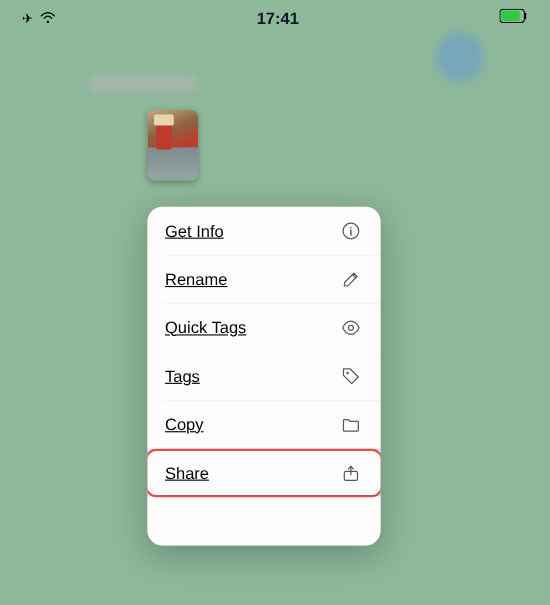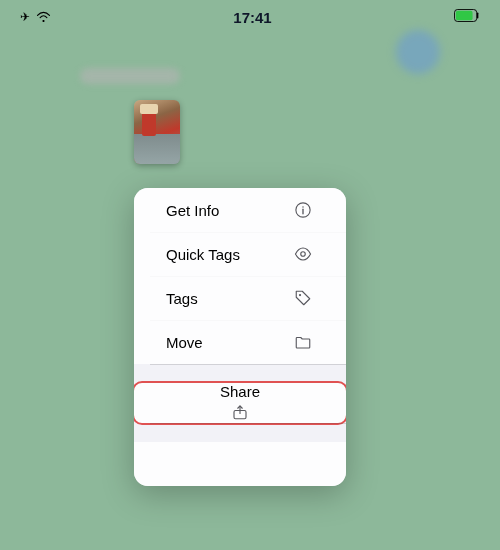--- a/index.html
+++ b/index.html
@@ -102,25 +102,26 @@
       background: #f2f2f7;
       border-radius: 14px;
       overflow: hidden;
       box-shadow: 0 8px 32px rgba(0,0,0,0.25);
     }
 
     .menu-item {
       display: flex;
       align-items: center;
       justify-content: space-between;
-      padding: 0 32px;
+      padding: 0 16px;
       height: 44px;
       background: rgba(255,255,255,0.85);
       cursor: pointer;
       position: relative;
+      text-decoration: underline;
     }
 
     .menu-item:not(:last-child)::after {
       content: '';
       position: absolute;
       bottom: 0;
       left: 16px;
       right: 0;
       height: 0.5px;
       background: rgba(60,60,67,0.18);
@@ -140,24 +141,23 @@
       justify-content: center;
       width: 22px;
       height: 22px;
     }
 
     
     .share-item {
       background: rgba(255,255,255,0.85);
       border: 2.5px solid #e05252;
       border-radius: 10px;
-      margin: 17px -2px;
+      margin: 0 -2px;
       z-index: 2;
       position: relative;
-      flex-direction: column;
     }
 
     
     svg {
       width: 18px;
       height: 18px;
     }
   </style>
 </head>
 <body>
@@ -204,20 +204,29 @@
     <span class="menu-item-label">Get Info</span>
     <span class="menu-item-icon">
       <svg viewBox="0 0 24 24" fill="none">
         <circle cx="12" cy="12" r="9.5" stroke="#3c3c43" stroke-width="1.5"></circle>
         <line x1="12" y1="11" x2="12" y2="17" stroke="#3c3c43" stroke-width="1.8" stroke-linecap="round"></line>
         <circle cx="12" cy="8" r="1" fill="#3c3c43"></circle>
       </svg>
     </span>
   </div>
 
+  <div class="menu-item">
+    <span class="menu-item-label">Rename</span>
+    <span class="menu-item-icon">
+      <svg viewBox="0 0 24 24" fill="none">
+        <path d="M15.5 4.5 L19.5 8.5 L8.5 19.5 L4 20 L4.5 15.5 Z" stroke="#3c3c43" stroke-width="1.5" stroke-linejoin="round"></path>
+        <path d="M14 6 L18 10" stroke="#3c3c43" stroke-width="1.5"></path>
+      </svg>
+    </span>
+  </div>
 
 
   <div class="menu-item">
     <span class="menu-item-label">Quick Tags</span>
     <span class="menu-item-icon">
       <svg viewBox="0 0 24 24" fill="none">
         <path d="M2 12 C5 6 9.5 4 12 4 C14.5 4 19 6 22 12 C19 18 14.5 20 12 20 C9.5 20 5 18 2 12Z" stroke="#3c3c43" stroke-width="1.5"></path>
         <circle cx="12" cy="12" r="3" stroke="#3c3c43" stroke-width="1.5"></circle>
       </svg>
     </span>
@@ -228,21 +237,21 @@
     <span class="menu-item-icon">
       <svg viewBox="0 0 24 24" fill="none">
         <path d="M3 3 L11 3 L21 13 L13 21 L3 11 Z" stroke="#3c3c43" stroke-width="1.5" stroke-linejoin="round"></path>
         <circle cx="8" cy="8" r="1.5" fill="#3c3c43"></circle>
       </svg>
     </span>
   </div>
 
 
   <div class="menu-item">
-    <span class="menu-item-label">Move</span>
+    <span class="menu-item-label">Copy</span>
     <span class="menu-item-icon">
       <svg viewBox="0 0 24 24" fill="none">
         <path d="M3 7 C3 6.4 3.4 6 4 6 L9 6 L11 8 L20 8 C20.6 8 21 8.4 21 9 L21 19 C21 19.6 20.6 20 20 20 L4 20 C3.4 20 3 19.6 3 19 Z" stroke="#3c3c43" stroke-width="1.5" stroke-linejoin="round"></path>
       </svg>
     </span>
   </div>
 
   <div class="menu-item share-item">
     <span class="menu-item-label">Share</span>
     <span class="menu-item-icon">

